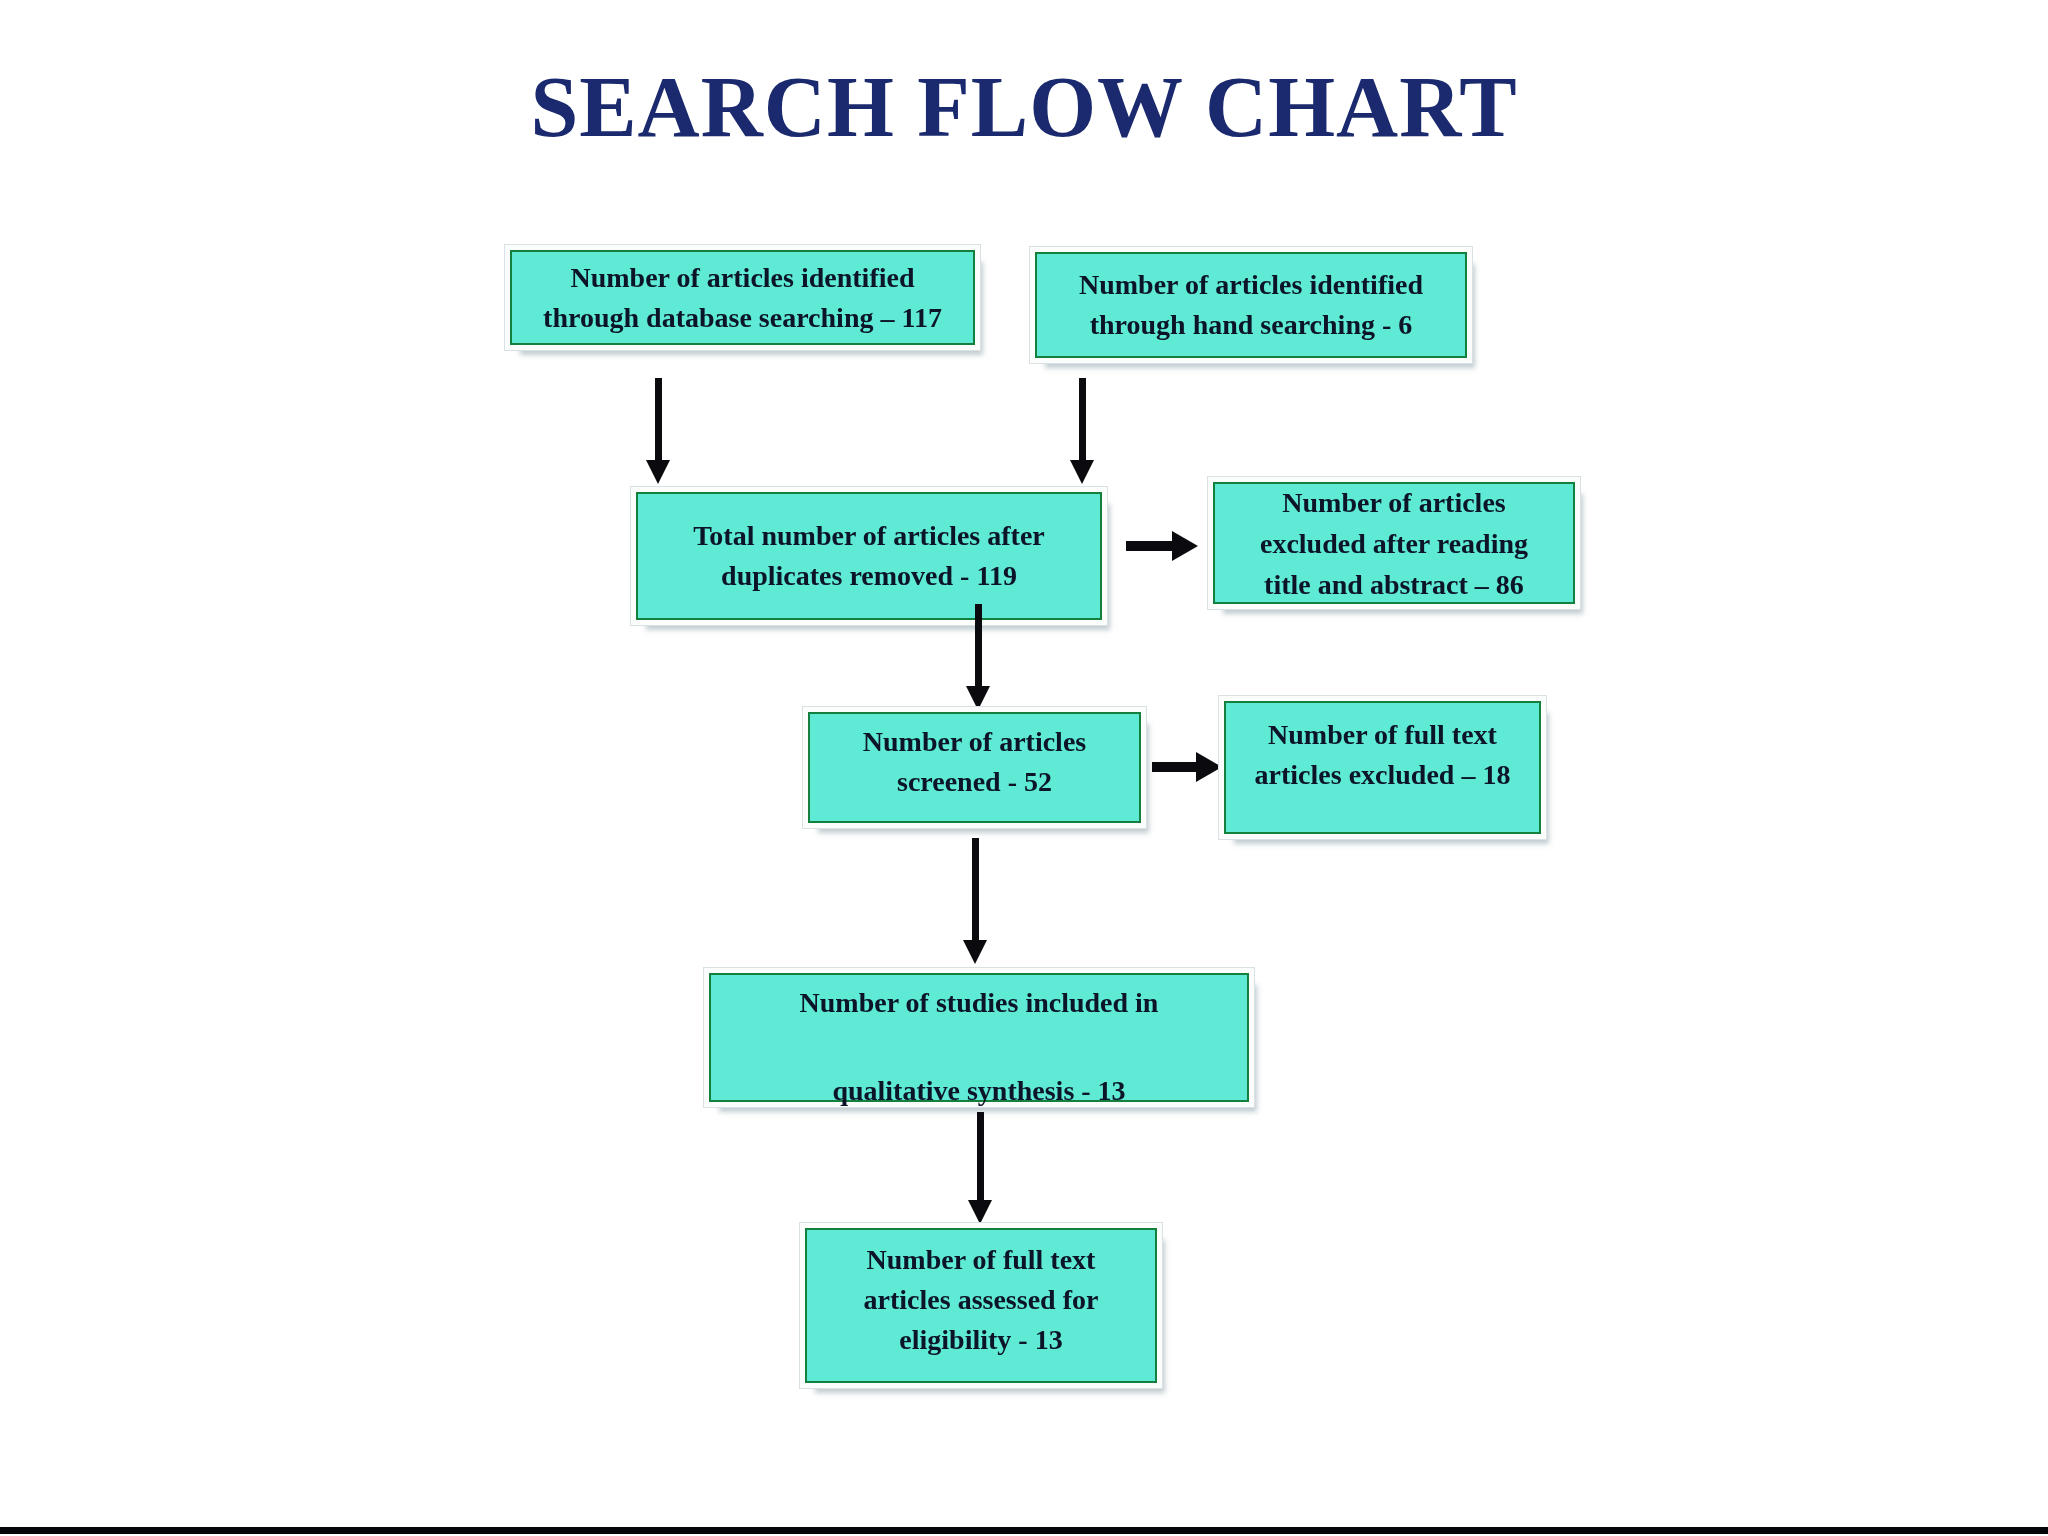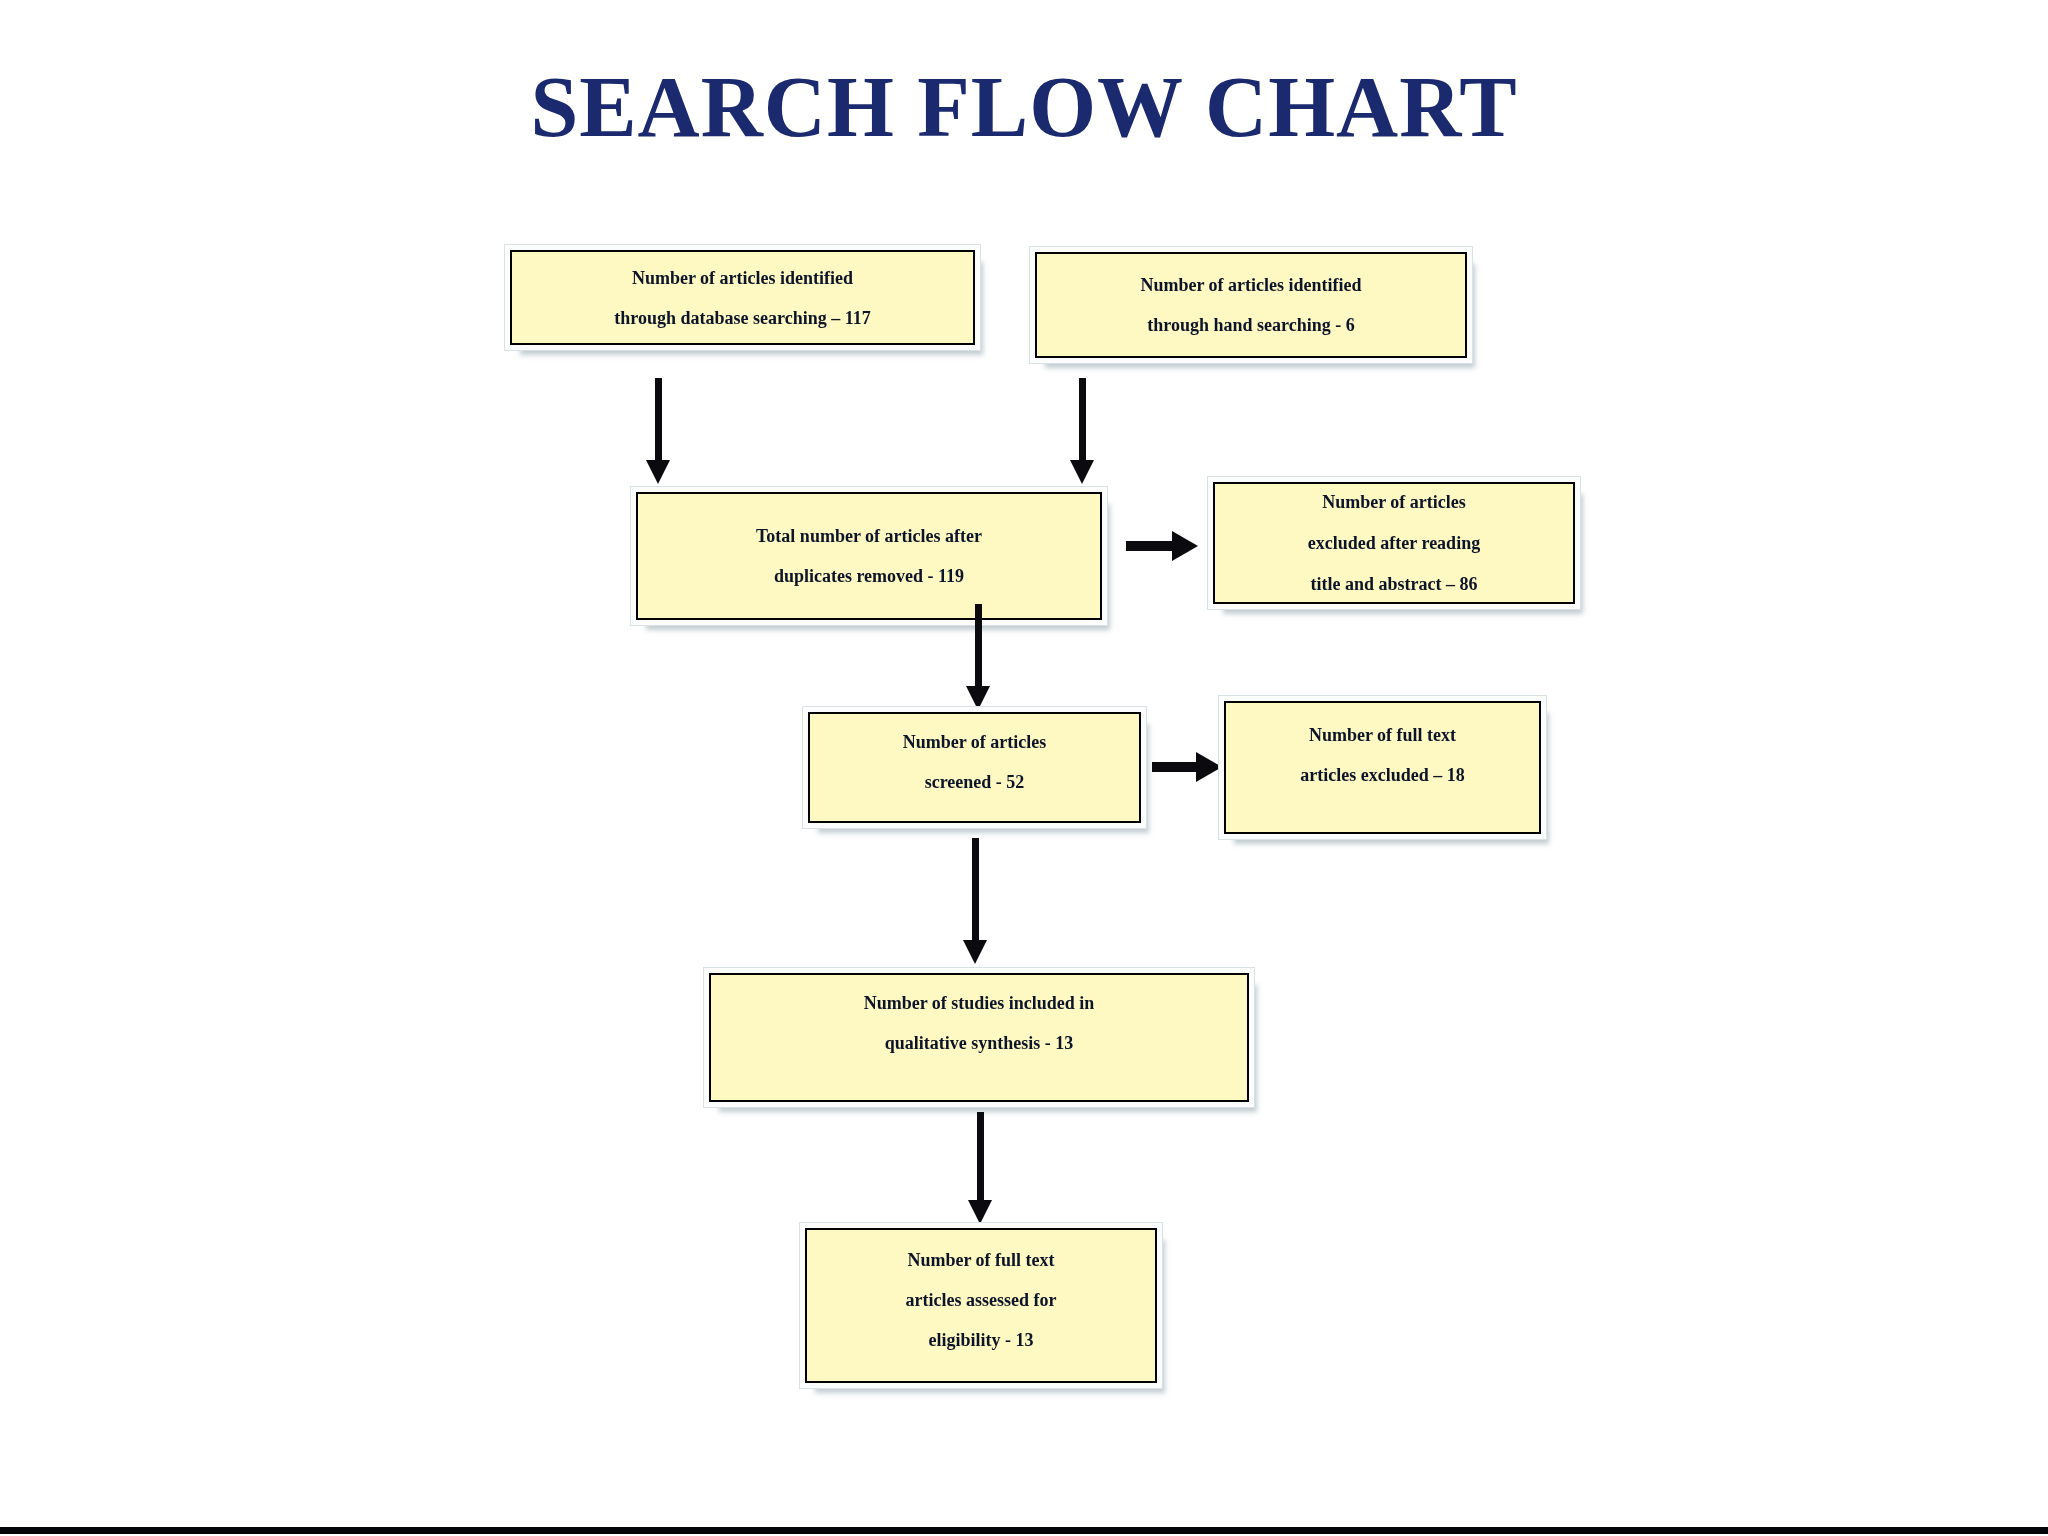--- a/index.html
+++ b/index.html
@@ -1,24 +1,24 @@
 <!DOCTYPE html>
 <html><head>
 <meta charset="utf-8">
 <style>
   html,body{margin:0;padding:0;background:#ffffff;}
   .stage{position:relative;width:2048px;height:1536px;background:#ffffff;overflow:hidden;
          font-family:"Liberation Serif",serif;}
   .title{position:absolute;top:56px;left:0;width:100%;box-sizing:border-box;
          text-align:center;font-size:86px;line-height:102px;font-weight:bold;letter-spacing:1px;
          color:#1b2a6e;white-space:nowrap;}
-  .box{position:absolute;box-sizing:border-box;background:#fef9c3;border:2px solid #000000;
+  .box{position:absolute;box-sizing:border-box;background:#5eead4;border:2px solid #15803d;
        box-shadow:0 0 0 5px #fbfdfd,0 0 0 6px #d9e1e4,9px 11px 5px -1px rgba(144,164,172,0.55);
        display:flex;flex-direction:column;justify-content:center;align-items:center;
-       text-align:center;color:#0c1428;font-weight:bold;font-size:18px;line-height:40px;}
+       text-align:center;color:#0c1428;font-weight:bold;font-size:28px;line-height:40px;}
   .box.top{justify-content:flex-start;}
   .line{white-space:nowrap;}
   .shaft-v{position:absolute;width:7px;background:#0b0b0f;}
   .shaft-h{position:absolute;height:10px;background:#0b0b0f;}
   .head-down{position:absolute;width:0;height:0;border-left:12px solid transparent;
              border-right:12px solid transparent;border-top:24px solid #0b0b0f;}
   .head-right{position:absolute;width:0;height:0;border-top:15px solid transparent;
               border-bottom:15px solid transparent;border-left:26px solid #0b0b0f;}
   .rule{position:absolute;left:0;top:1527px;width:2048px;height:7px;background:#05060a;}
 </style>
@@ -70,21 +70,21 @@
   <div class="head-right" style="left:1196px;top:752px;"></div>
 
   <div class="box top" style="left:1224px;top:701px;width:317px;height:133px;padding-top:12px;">
     <div class="line">Number of full text</div>
     <div class="line">articles excluded – 18</div>
   </div>
 
   <div class="shaft-v" style="left:972px;top:838px;height:102px;"></div>
   <div class="head-down" style="left:963px;top:940px;"></div>
 
-  <div class="box top" style="left:709px;top:973px;width:540px;height:129px;padding-top:8px;">
+  <div class="box top" style="left:709px;top:973px;width:540px;height:129px;padding-top:8px;gap:48px;">
     <div class="line">Number of studies included in</div>
     <div class="line">qualitative synthesis - 13</div>
   </div>
 
   <div class="shaft-v" style="left:977px;top:1112px;height:88px;"></div>
   <div class="head-down" style="left:968px;top:1200px;"></div>
 
   <div class="box top" style="left:805px;top:1228px;width:352px;height:155px;padding-top:10px;">
     <div class="line">Number of full text</div>
     <div class="line">articles assessed for</div>

